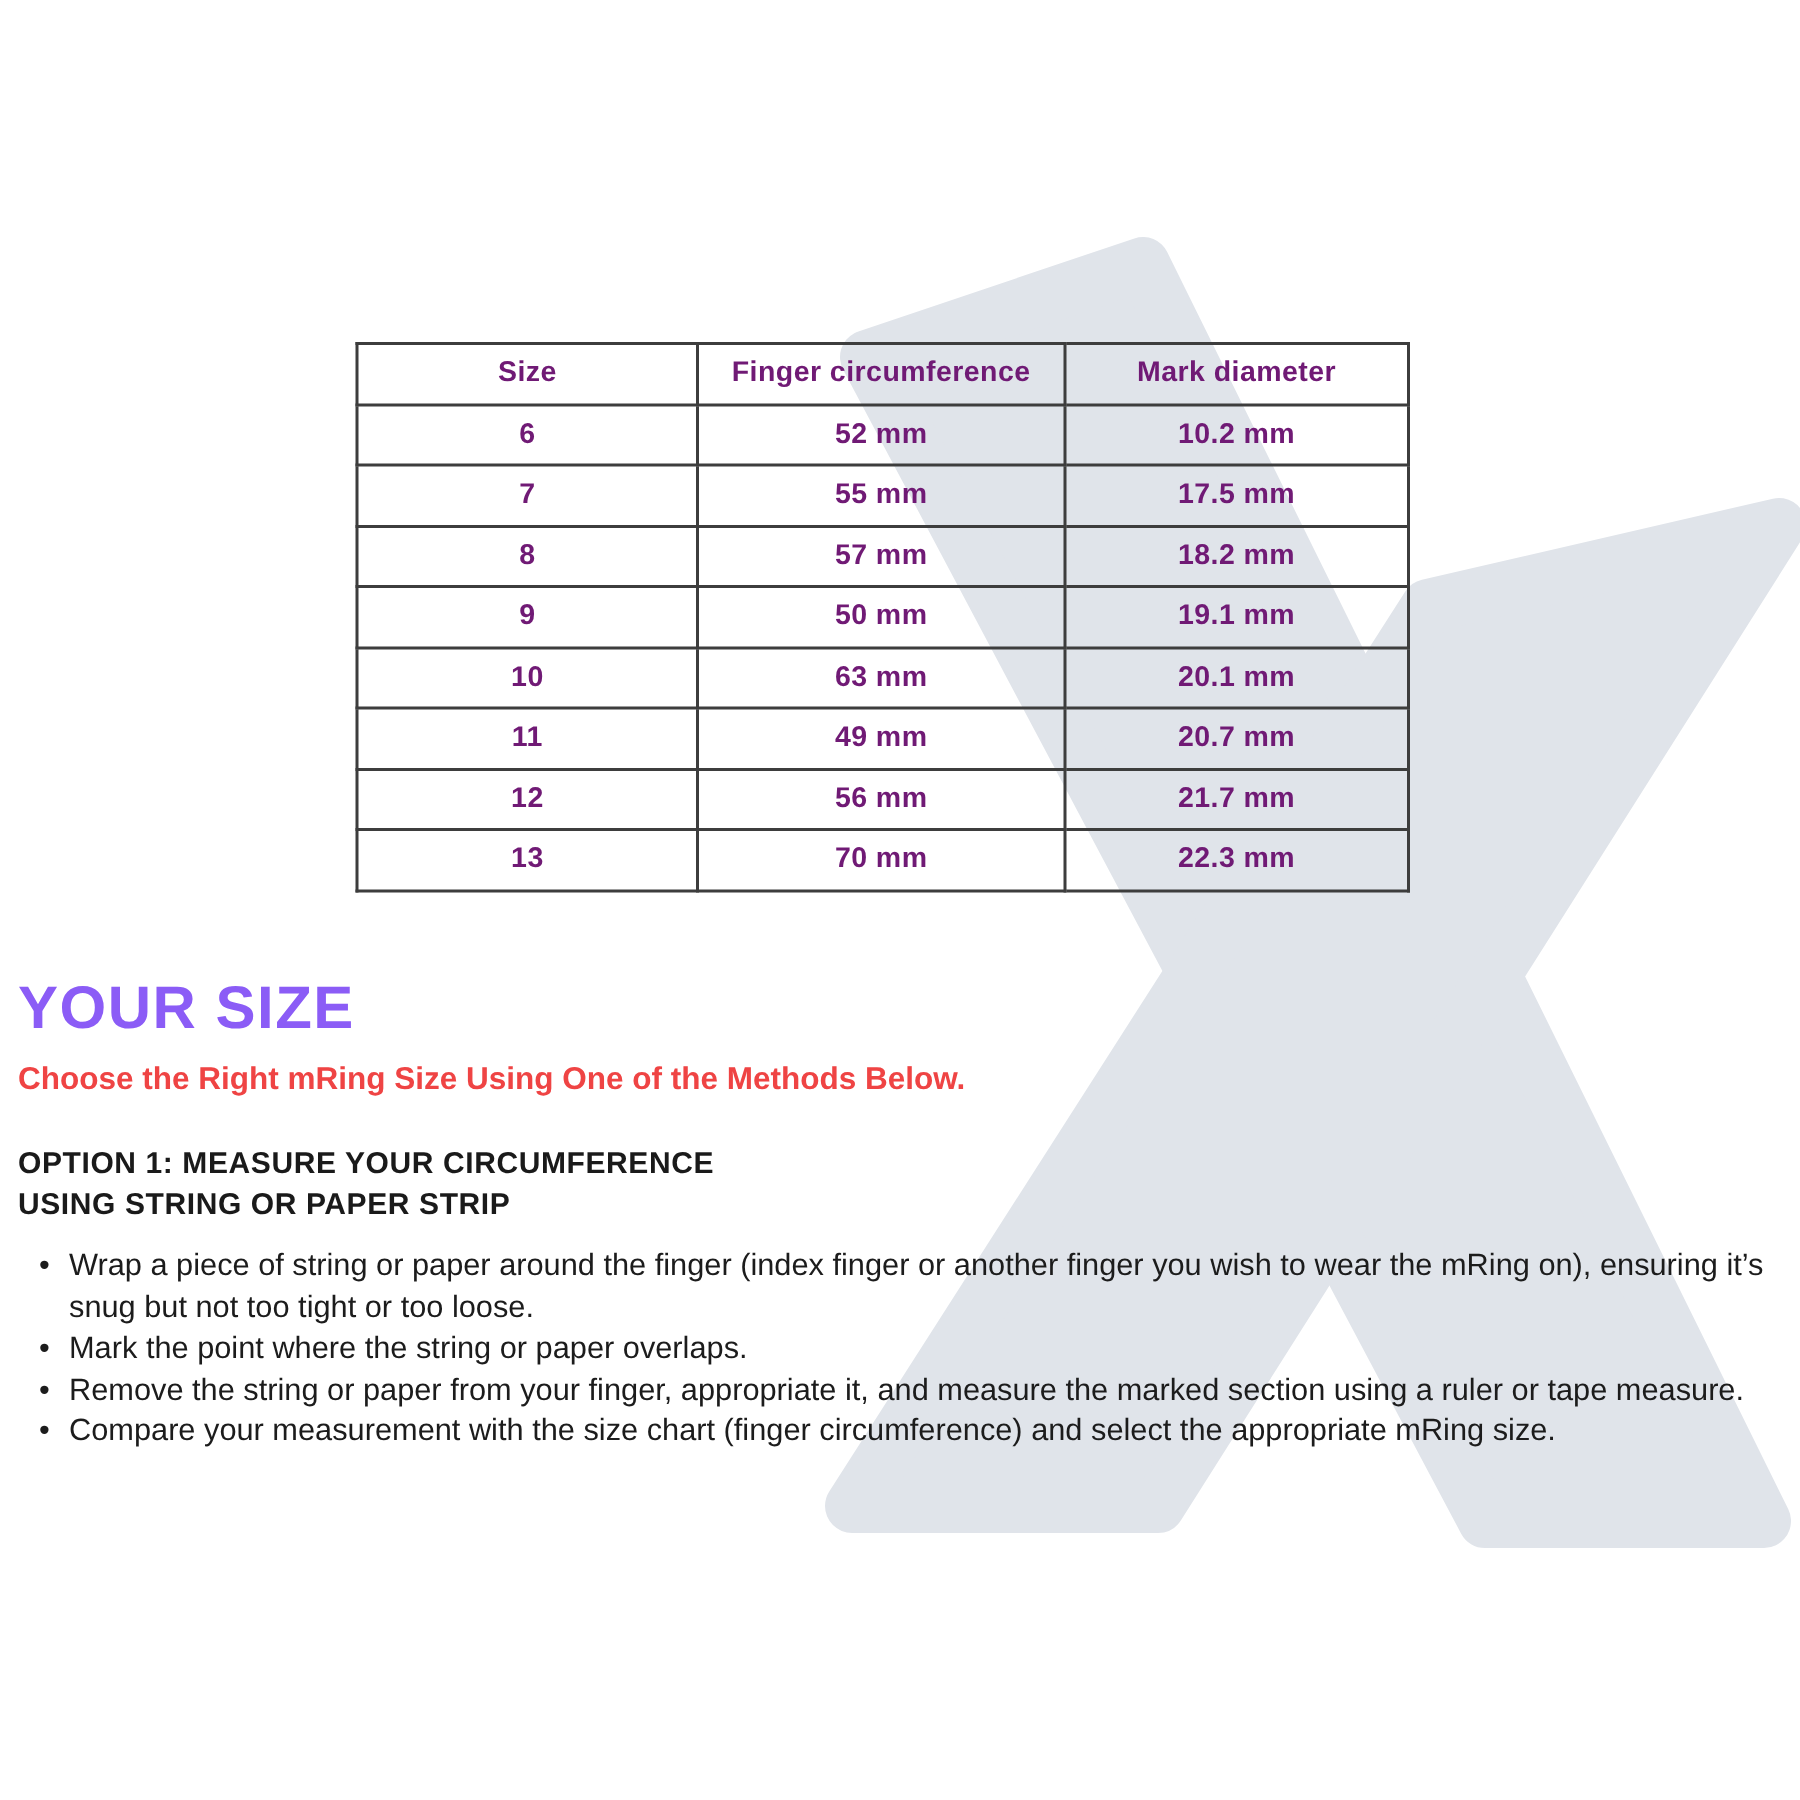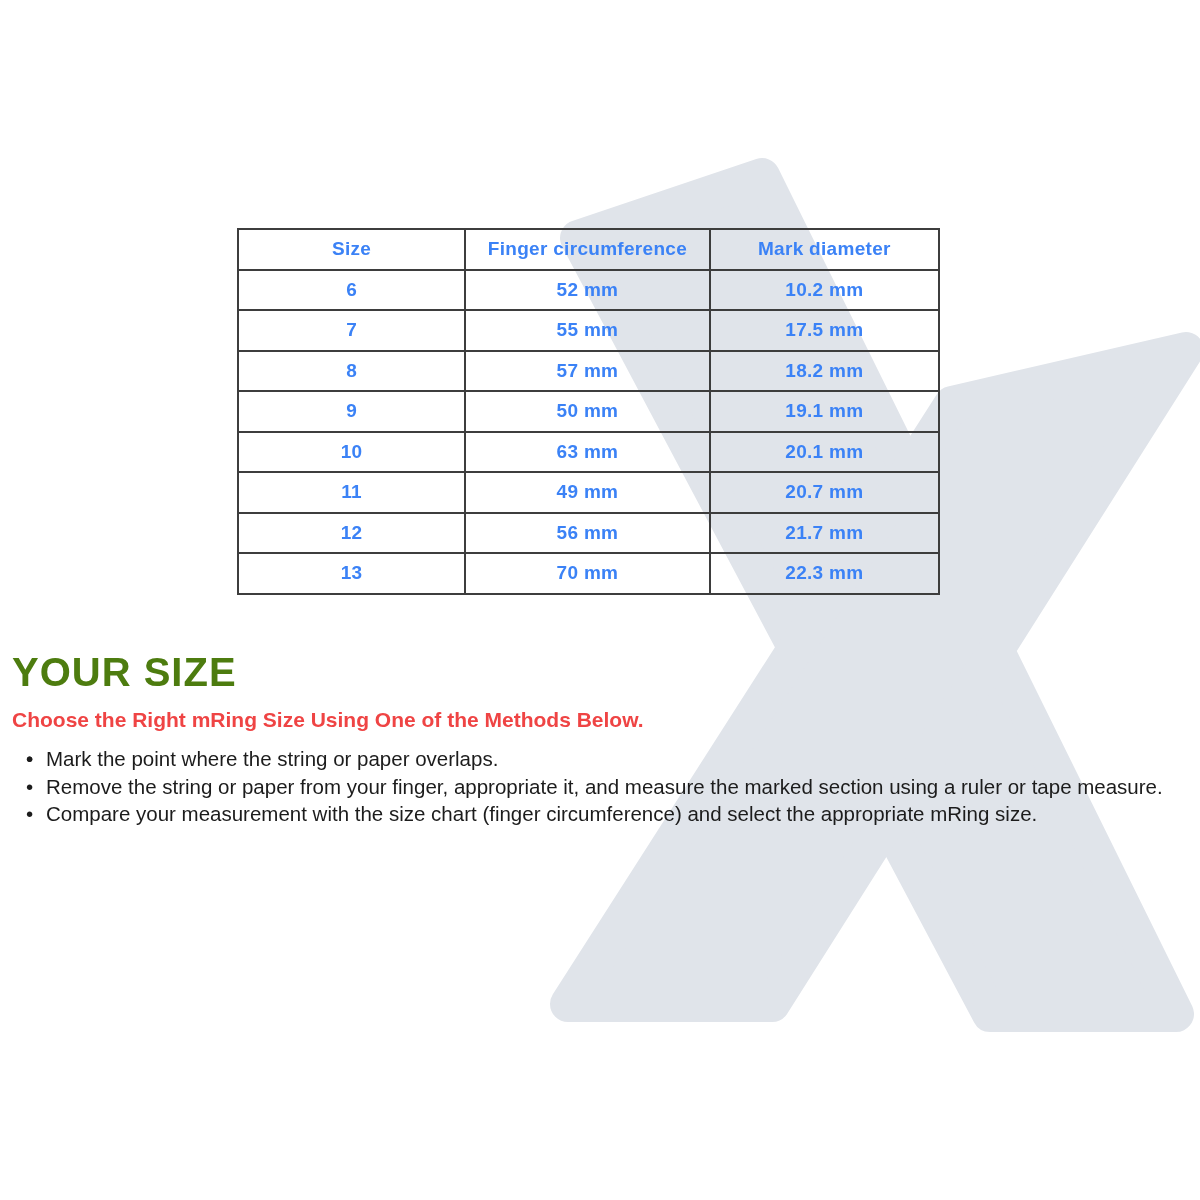--- a/index.html
+++ b/index.html
@@ -43,21 +43,21 @@
   }
   table.size-table th,
   table.size-table td {
     border: 2px solid #3d3d3d;
     height: 38.5px;
     text-align: center;
     vertical-align: middle;
     font-size: 19px;
     font-weight: 700;
     letter-spacing: 0.3px;
-    color: #3b82f6;
+    color: #701a75;
     padding: 0;
     background: transparent;
   }
   .col-size { width: 32.4%; }
   .col-circ { width: 34.9%; }
   .col-diam { width: 32.7%; }
 
   
   .content {
     position: absolute;
@@ -65,21 +65,21 @@
     top: 652px;
     width: 1180px;
     z-index: 1;
   }
   .your-size-title {
     margin: 0;
     font-size: 40px;
     line-height: 40px;
     font-weight: 700;
     letter-spacing: 1px;
-    color: #4d7c0f;
+    color: #8b5cf6;
   }
   .subtitle {
     margin: 15px 0 0 0;
     font-size: 21px;
     line-height: 25px;
     font-weight: 600;
     color: #ef4444;
   }
   .option-heading {
     margin: 31px 0 0 0;
@@ -172,24 +172,29 @@
         </tr>
       </tbody>
     </table>
   </div>
 
   <div class="content">
     <h1 class="your-size-title">YOUR SIZE</h1>
 
     <p class="subtitle">Choose the Right mRing Size Using One of the Methods Below.</p>
 
+    <p class="option-heading">
+      <span>OPTION 1: MEASURE YOUR CIRCUMFERENCE</span><br>
+      <span>USING STRING OR PAPER STRIP</span>
+    </p>
 
     <ul class="instruction-list">
       <li>
         <span class="bullet-glyph">•</span>
+        <span>Wrap a piece of string or paper around the finger (index finger or another finger you wish to wear the mRing on), ensuring it’s snug but not too tight or too loose.</span>
       </li>
       <li>
         <span class="bullet-glyph">•</span>
         <span>Mark the point where the string or paper overlaps.</span>
       </li>
       <li>
         <span class="bullet-glyph">•</span>
         <span>Remove the string or paper from your finger, appropriate it, and measure the marked section using a ruler or tape measure.</span>
       </li>
       <li>

